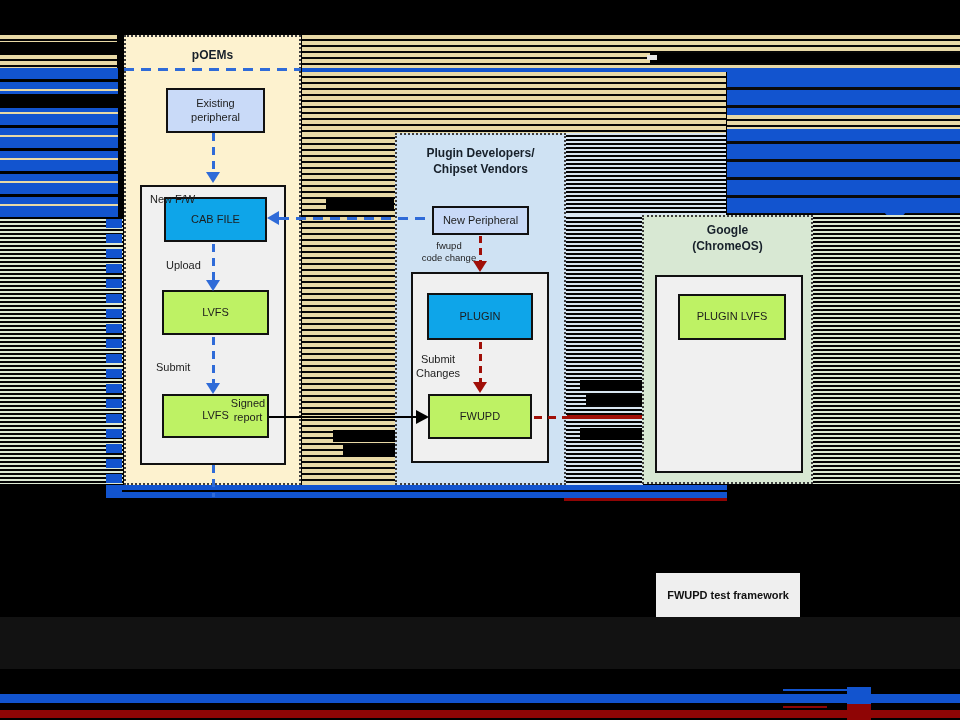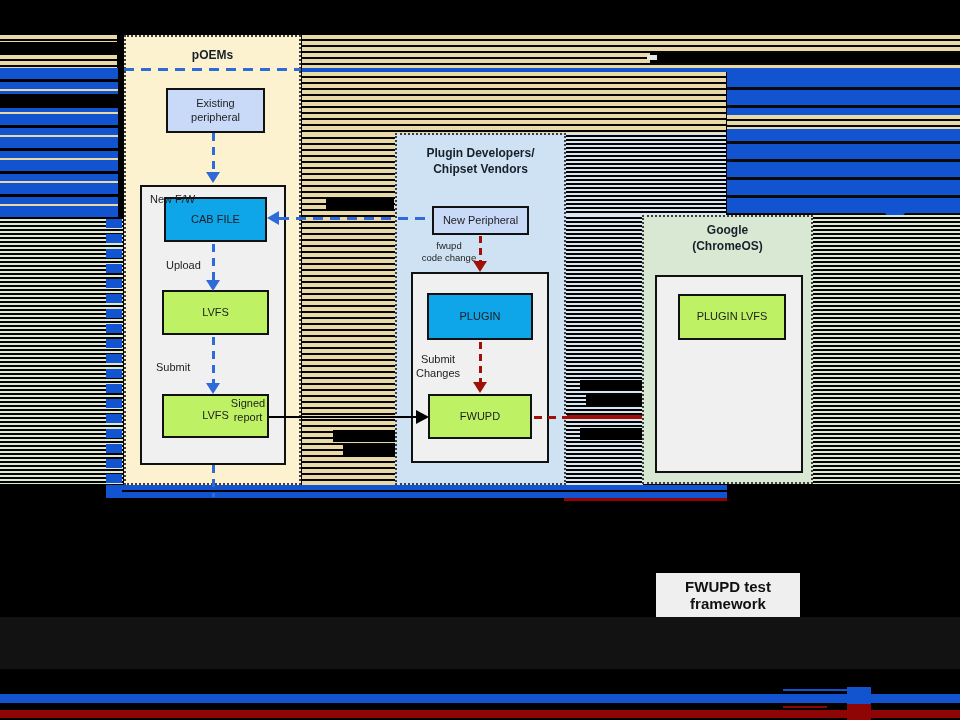--- a/index.html
+++ b/index.html
@@ -29,21 +29,21 @@
   .node { border:2px solid #111; display:flex; align-items:center; justify-content:center;
           text-align:center; font-size:11px; color:#1d1d1d; white-space:pre-line; line-height:1.25; }
   .n-blue  { background:#c9daf8; }
   .n-pink  { background:#0ea5e9; }
   .n-green { background:#bef264; }
   .title { font-weight:bold; font-size:12px; color:#17202a; text-align:center; white-space:pre-line; line-height:1.3; }
   .lbl { font-size:11px; color:#1d1d1d; white-space:pre-line; line-height:1.3; }
   .lbl-c { text-align:center; }
   .lbl-sm { font-size:9.5px; }
   .plain-box { background:#efefef; display:flex; align-items:center; justify-content:center;
-               font-weight:bold; font-size:15px; color:#111; text-align:center; }
+               font-weight:bold; font-size:11px; color:#111; text-align:center; }
 
   
   .dash-h-blue { height:3px; background:repeating-linear-gradient(90deg,#2f6bd8 0 10px,transparent 10px 17px); }
   .dash-v-blue { width:3px;  background:repeating-linear-gradient(180deg,#2f6bd8 0 8px,transparent 8px 14px); }
   .dash-v-red  { width:3px;  background:repeating-linear-gradient(180deg,#a00f08 0 7px,transparent 7px 12px); }
   .dash-h-red  { height:3px; background:repeating-linear-gradient(90deg,#a00f08 0 8px,transparent 8px 14px); }
   .dash-v-thick{ background:repeating-linear-gradient(180deg,#1254cf 0 9px,transparent 9px 15px); }
   .line-black { height:2px; background:#000; }
   .fill-arrowred { background:#a00f08; }
 

